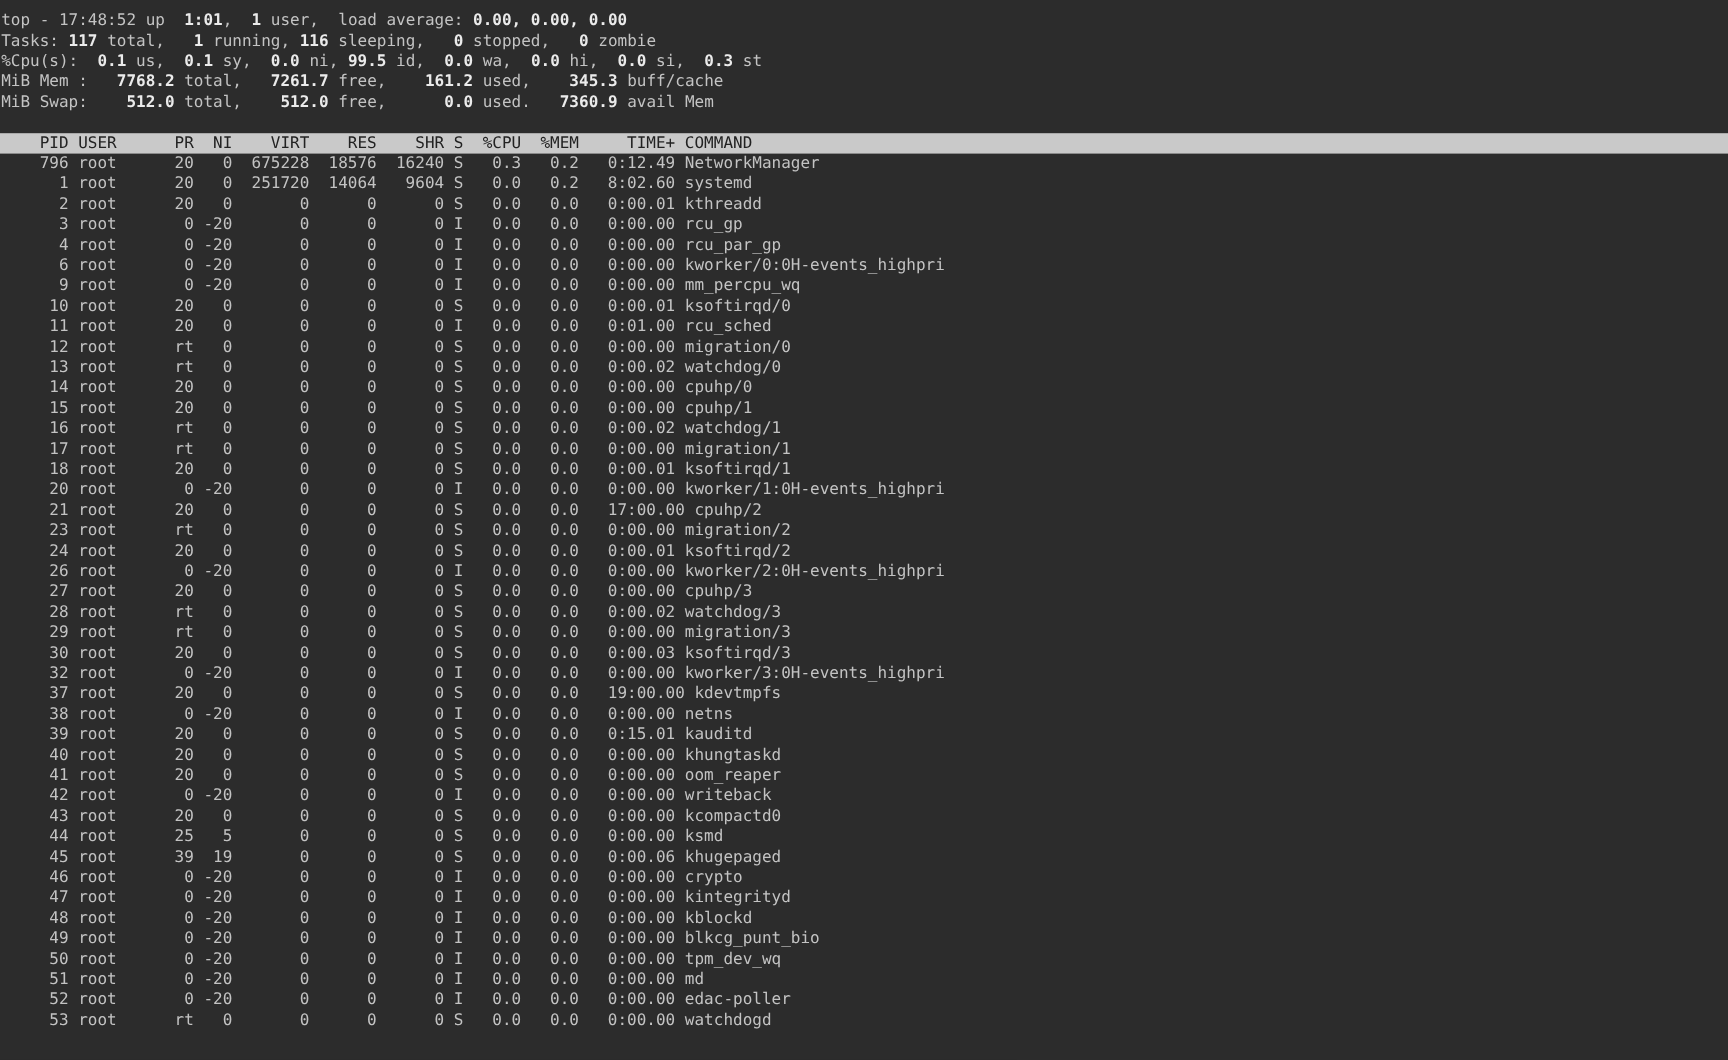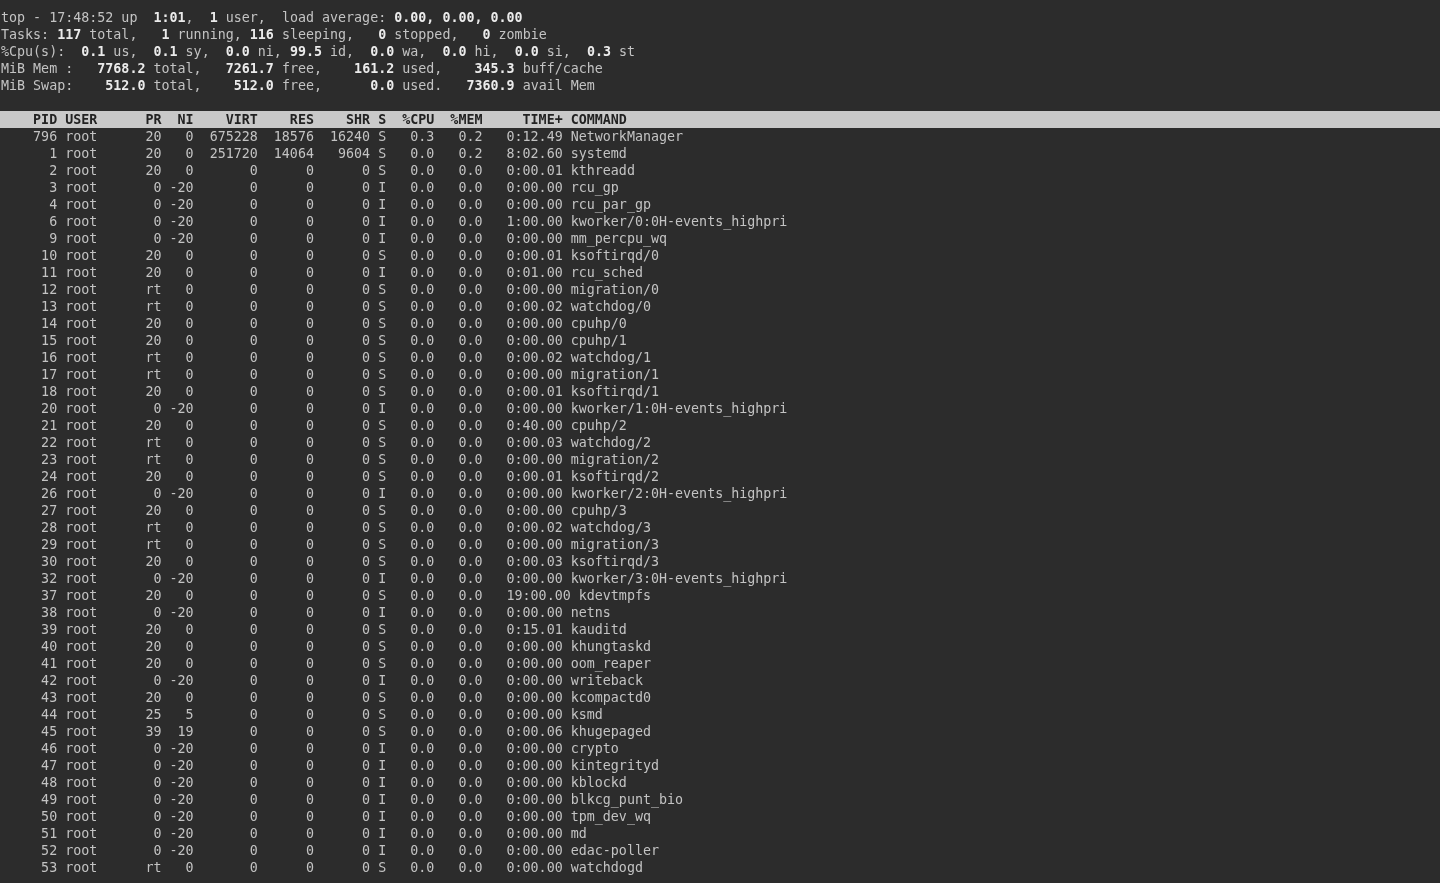--- a/index.html
+++ b/index.html
@@ -26,21 +26,20 @@
     height: 17px;
     padding-left: 1px;
   }
   .line .b {
     font-weight: 700;
     color: #ebebeb;
   }
   .proc-header {
     background: #c9c9c9;
     color: #222222;
-    font-weight: bold;
   }
 </style>
 </head>
 <body>
 
 <div class="screen" style="background: rgb(44, 44, 44); color: rgb(195, 195, 195);">
   <div id="summary">
       <div class="line"><span>top - 17:48:52 up </span><span class="b" style="color: rgb(235, 235, 235);"> 1:01</span><span>, </span><span class="b" style="color: rgb(235, 235, 235);"> 1</span><span> user,  load average: </span><span class="b" style="color: rgb(235, 235, 235);">0.00, 0.00, 0.00</span></div>
       <div class="line"><span>Tasks: </span><span class="b" style="color: rgb(235, 235, 235);">117</span><span> total, </span><span class="b" style="color: rgb(235, 235, 235);">  1</span><span> running, </span><span class="b" style="color: rgb(235, 235, 235);">116</span><span> sleeping, </span><span class="b" style="color: rgb(235, 235, 235);">  0</span><span> stopped, </span><span class="b" style="color: rgb(235, 235, 235);">  0</span><span> zombie</span></div>
       <div class="line"><span>%Cpu(s): </span><span class="b" style="color: rgb(235, 235, 235);"> 0.1</span><span> us, </span><span class="b" style="color: rgb(235, 235, 235);"> 0.1</span><span> sy, </span><span class="b" style="color: rgb(235, 235, 235);"> 0.0</span><span> ni, </span><span class="b" style="color: rgb(235, 235, 235);">99.5</span><span> id, </span><span class="b" style="color: rgb(235, 235, 235);"> 0.0</span><span> wa, </span><span class="b" style="color: rgb(235, 235, 235);"> 0.0</span><span> hi, </span><span class="b" style="color: rgb(235, 235, 235);"> 0.0</span><span> si, </span><span class="b" style="color: rgb(235, 235, 235);"> 0.3</span><span> st</span></div>
@@ -48,34 +47,33 @@
       <div class="line"><span>MiB Swap: </span><span class="b" style="color: rgb(235, 235, 235);">   512.0</span><span> total, </span><span class="b" style="color: rgb(235, 235, 235);">   512.0</span><span> free, </span><span class="b" style="color: rgb(235, 235, 235);">     0.0</span><span> used. </span><span class="b" style="color: rgb(235, 235, 235);">  7360.9</span><span> avail Mem</span></div>
     </div>
   <div class="line">&nbsp;</div>
   <div class="line proc-header" id="proc-header" style="background: rgb(201, 201, 201); color: rgb(34, 34, 34);">    PID USER      PR  NI    VIRT    RES    SHR S  %CPU  %MEM     TIME+ COMMAND</div>
   <div id="proc-body">
       <div class="line">    796 root      20   0  675228  18576  16240 S   0.3   0.2   0:12.49 NetworkManager</div>
       <div class="line">      1 root      20   0  251720  14064   9604 S   0.0   0.2   8:02.60 systemd</div>
       <div class="line">      2 root      20   0       0      0      0 S   0.0   0.0   0:00.01 kthreadd</div>
       <div class="line">      3 root       0 -20       0      0      0 I   0.0   0.0   0:00.00 rcu_gp</div>
       <div class="line">      4 root       0 -20       0      0      0 I   0.0   0.0   0:00.00 rcu_par_gp</div>
-      <div class="line">      6 root       0 -20       0      0      0 I   0.0   0.0   1:00.00 kworker/0:0H-events_highpri</div>
+      <div class="line">      6 root       0 -20       0      0      0 I   0.0   0.0   0:00.00 kworker/0:0H-events_highpri</div>
       <div class="line">      9 root       0 -20       0      0      0 I   0.0   0.0   0:00.00 mm_percpu_wq</div>
       <div class="line">     10 root      20   0       0      0      0 S   0.0   0.0   0:00.01 ksoftirqd/0</div>
       <div class="line">     11 root      20   0       0      0      0 I   0.0   0.0   0:01.00 rcu_sched</div>
       <div class="line">     12 root      rt   0       0      0      0 S   0.0   0.0   0:00.00 migration/0</div>
       <div class="line">     13 root      rt   0       0      0      0 S   0.0   0.0   0:00.02 watchdog/0</div>
       <div class="line">     14 root      20   0       0      0      0 S   0.0   0.0   0:00.00 cpuhp/0</div>
       <div class="line">     15 root      20   0       0      0      0 S   0.0   0.0   0:00.00 cpuhp/1</div>
       <div class="line">     16 root      rt   0       0      0      0 S   0.0   0.0   0:00.02 watchdog/1</div>
       <div class="line">     17 root      rt   0       0      0      0 S   0.0   0.0   0:00.00 migration/1</div>
       <div class="line">     18 root      20   0       0      0      0 S   0.0   0.0   0:00.01 ksoftirqd/1</div>
       <div class="line">     20 root       0 -20       0      0      0 I   0.0   0.0   0:00.00 kworker/1:0H-events_highpri</div>
-      <div class="line">     21 root      20   0       0      0      0 S   0.0   0.0   0:40.00 cpuhp/2</div>
-      <div class="line">     22 root      rt   0       0      0      0 S   0.0   0.0   0:00.03 watchdog/2</div>
+      <div class="line">     21 root      20   0       0      0      0 S   0.0   0.0   17:00.00 cpuhp/2</div>
       <div class="line">     23 root      rt   0       0      0      0 S   0.0   0.0   0:00.00 migration/2</div>
       <div class="line">     24 root      20   0       0      0      0 S   0.0   0.0   0:00.01 ksoftirqd/2</div>
       <div class="line">     26 root       0 -20       0      0      0 I   0.0   0.0   0:00.00 kworker/2:0H-events_highpri</div>
       <div class="line">     27 root      20   0       0      0      0 S   0.0   0.0   0:00.00 cpuhp/3</div>
       <div class="line">     28 root      rt   0       0      0      0 S   0.0   0.0   0:00.02 watchdog/3</div>
       <div class="line">     29 root      rt   0       0      0      0 S   0.0   0.0   0:00.00 migration/3</div>
       <div class="line">     30 root      20   0       0      0      0 S   0.0   0.0   0:00.03 ksoftirqd/3</div>
       <div class="line">     32 root       0 -20       0      0      0 I   0.0   0.0   0:00.00 kworker/3:0H-events_highpri</div>
       <div class="line">     37 root      20   0       0      0      0 S   0.0   0.0   19:00.00 kdevtmpfs</div>
       <div class="line">     38 root       0 -20       0      0      0 I   0.0   0.0   0:00.00 netns</div>

